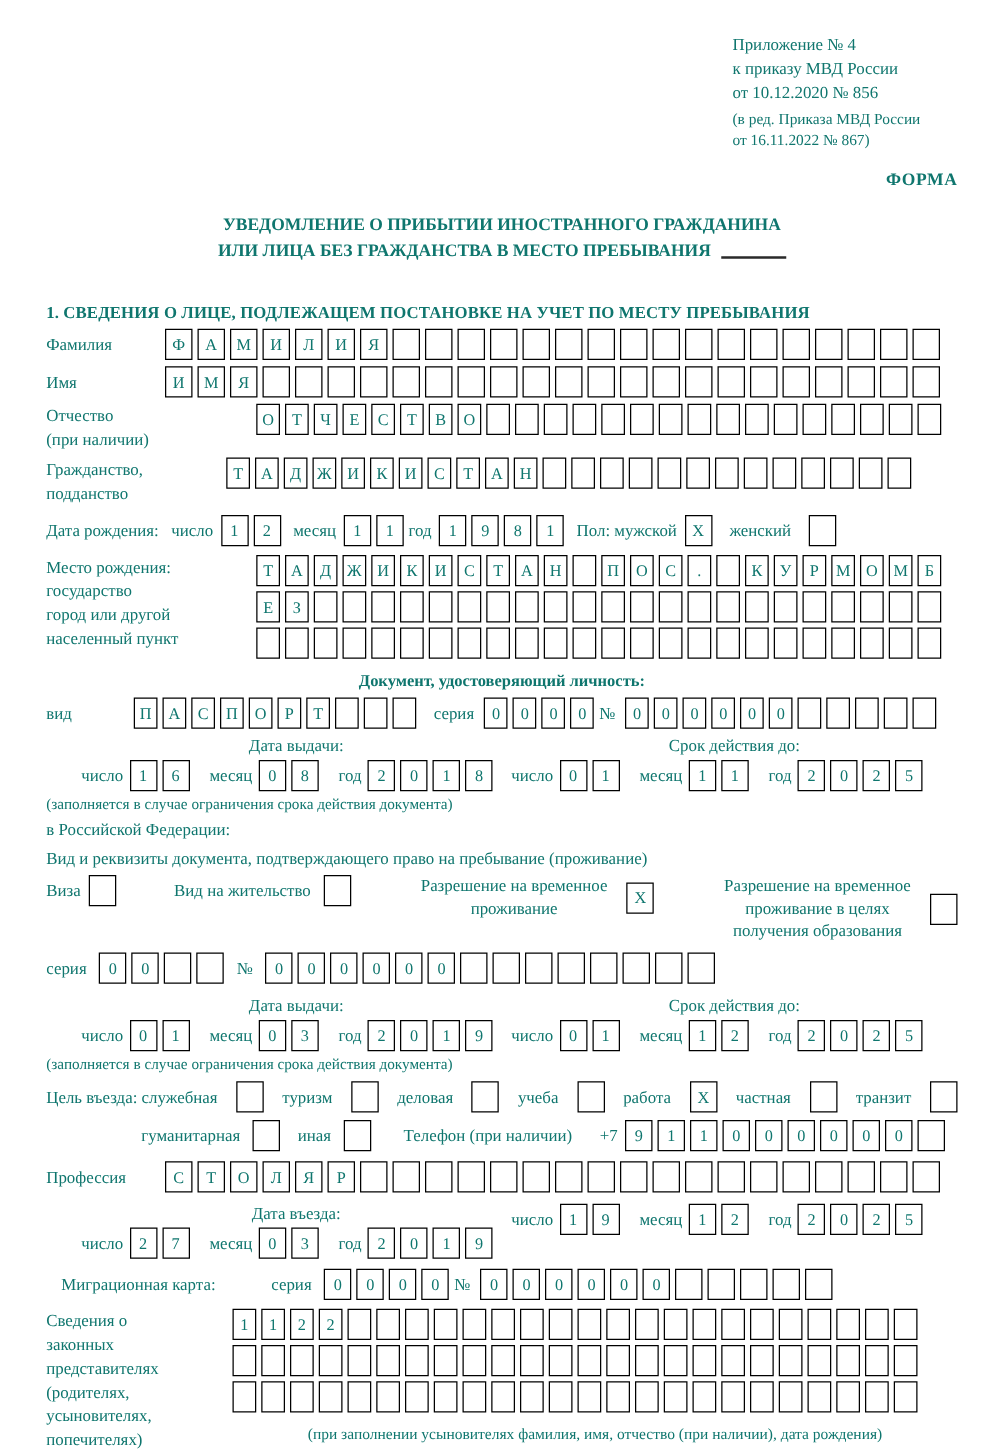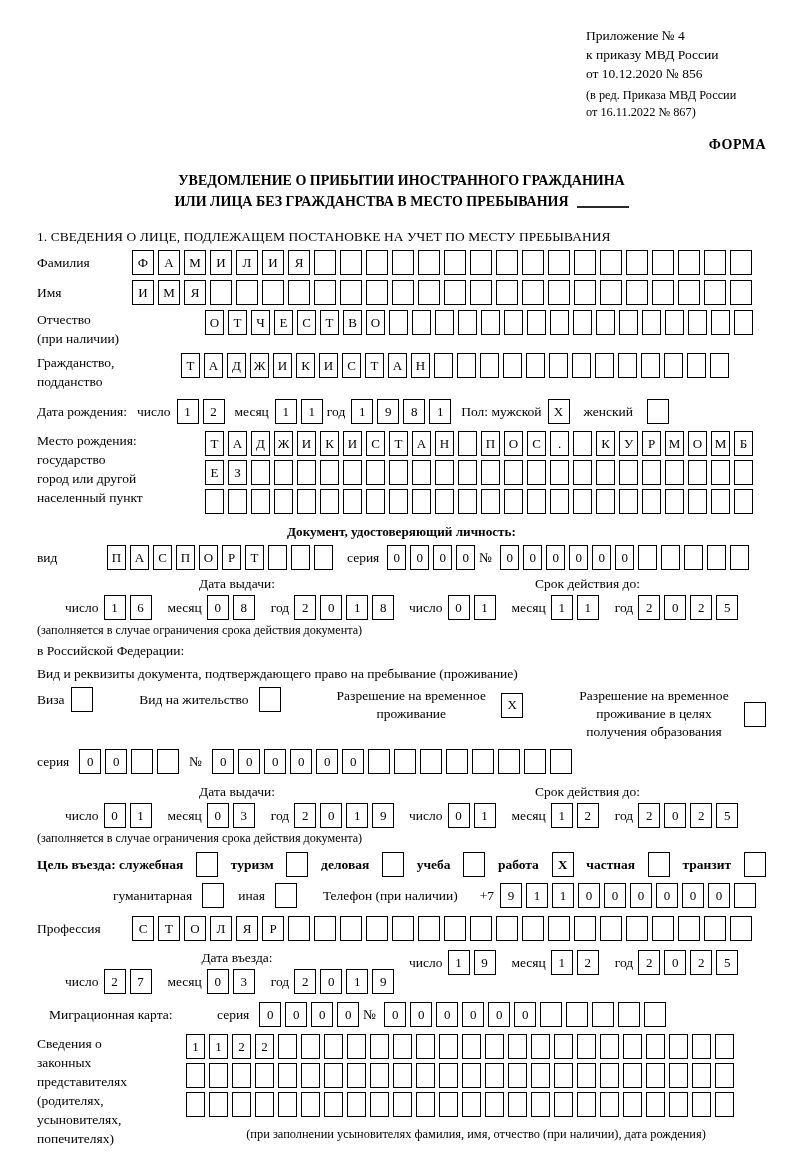--- a/index.html
+++ b/index.html
@@ -1,29 +1,29 @@
 <!DOCTYPE html>
 <html><head>
 <meta charset="utf-8">
 <style>
   html,body{margin:0;padding:0;background:#ffffff;}
   .page{
     width:800px;height:1163px;box-sizing:border-box;
     padding:26px 34px 0 37px;
     font-family:"Liberation Serif","DejaVu Serif",serif;
-    font-size:13.5px;color:#000000;background:#fff;overflow:hidden;
+    font-size:13.5px;color:#0f766e;background:#fff;overflow:hidden;
   }
   
   .hdr{margin-left:549px;width:180px;line-height:19px;}
   .hdr .sub{font-size:12.3px;line-height:17px;margin-top:4px;}
   .forma{text-align:right;font-weight:bold;font-size:14px;margin-top:14px;letter-spacing:.5px;}
   
   .title{margin-top:16px;text-align:center;font-weight:bold;font-size:14px;line-height:21px;}
   .title-underline{display:inline-block;width:52px;border-bottom:2px solid #2a2a2a;margin-left:8px;vertical-align:-2px;}
-  .sect{margin-top:17px;font-weight:normal;font-size:13.4px;letter-spacing:.1px;}
+  .sect{margin-top:30px;font-weight:bold;font-size:13.4px;letter-spacing:.1px;}
   
   .row{display:flex;align-items:center;margin-top:5px;}
   .row.top{align-items:flex-start;}
   .lbl{flex-shrink:0;line-height:19px;}
   .w95{width:95px;} .w144{width:144px;} .w168{width:168px;} .w70{width:70px;} .w149{width:149px;}
   .cells{display:flex;flex-wrap:nowrap;}
   .cell{box-sizing:border-box;flex:0 0 22px;width:22px;height:25px;border:1.6px solid #000;
         margin-right:4px;display:inline-flex;align-items:center;justify-content:center;
         font-size:13px;line-height:1;}
   .tight .cell{flex-basis:19px;width:19px;}
@@ -42,21 +42,21 @@
   .dp-row{display:flex;align-items:center;}
   .dp-row .dlbl{margin-right:5px;}
   .dp-row .grp{display:flex;margin-right:12px;}
   .note{font-size:12.2px;text-align:left;margin-top:3px;line-height:15px;white-space:nowrap;}
   
   .resline{margin-top:4px;line-height:17px;}
   .opts{display:flex;margin-top:5px;align-items:flex-start;justify-content:space-between;}
   .opt{display:flex;align-items:center;}
   .opt .olbl{line-height:18px;}
   .opt .wrapped{width:168px;text-align:center;}
-  .purpose-row{display:flex;align-items:center;margin-top:6px;justify-content:space-between;font-weight:bold;}
+  .purpose-row{display:flex;align-items:center;margin-top:6px;justify-content:space-between;}
   .purpose-row2{display:flex;align-items:center;margin-top:6px;}
   .rep-note{font-size:12.4px;margin-top:6px;text-align:center;white-space:nowrap;}
 </style>
 </head>
 <body>
 
 <div class="page">
 
   <div class="hdr">
     <div>Приложение № 4</div>

